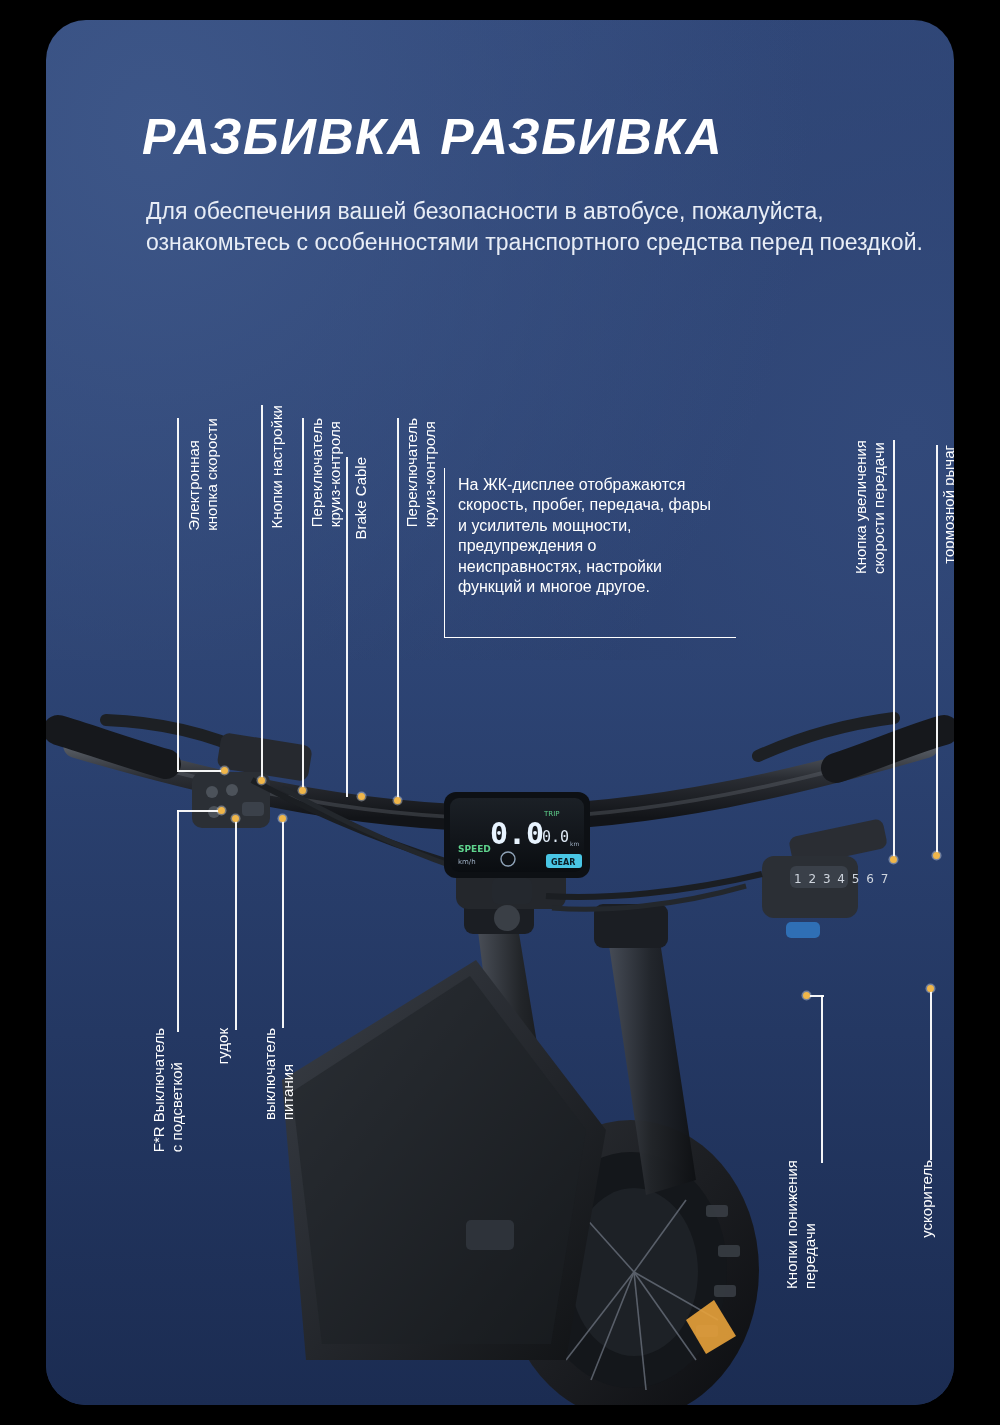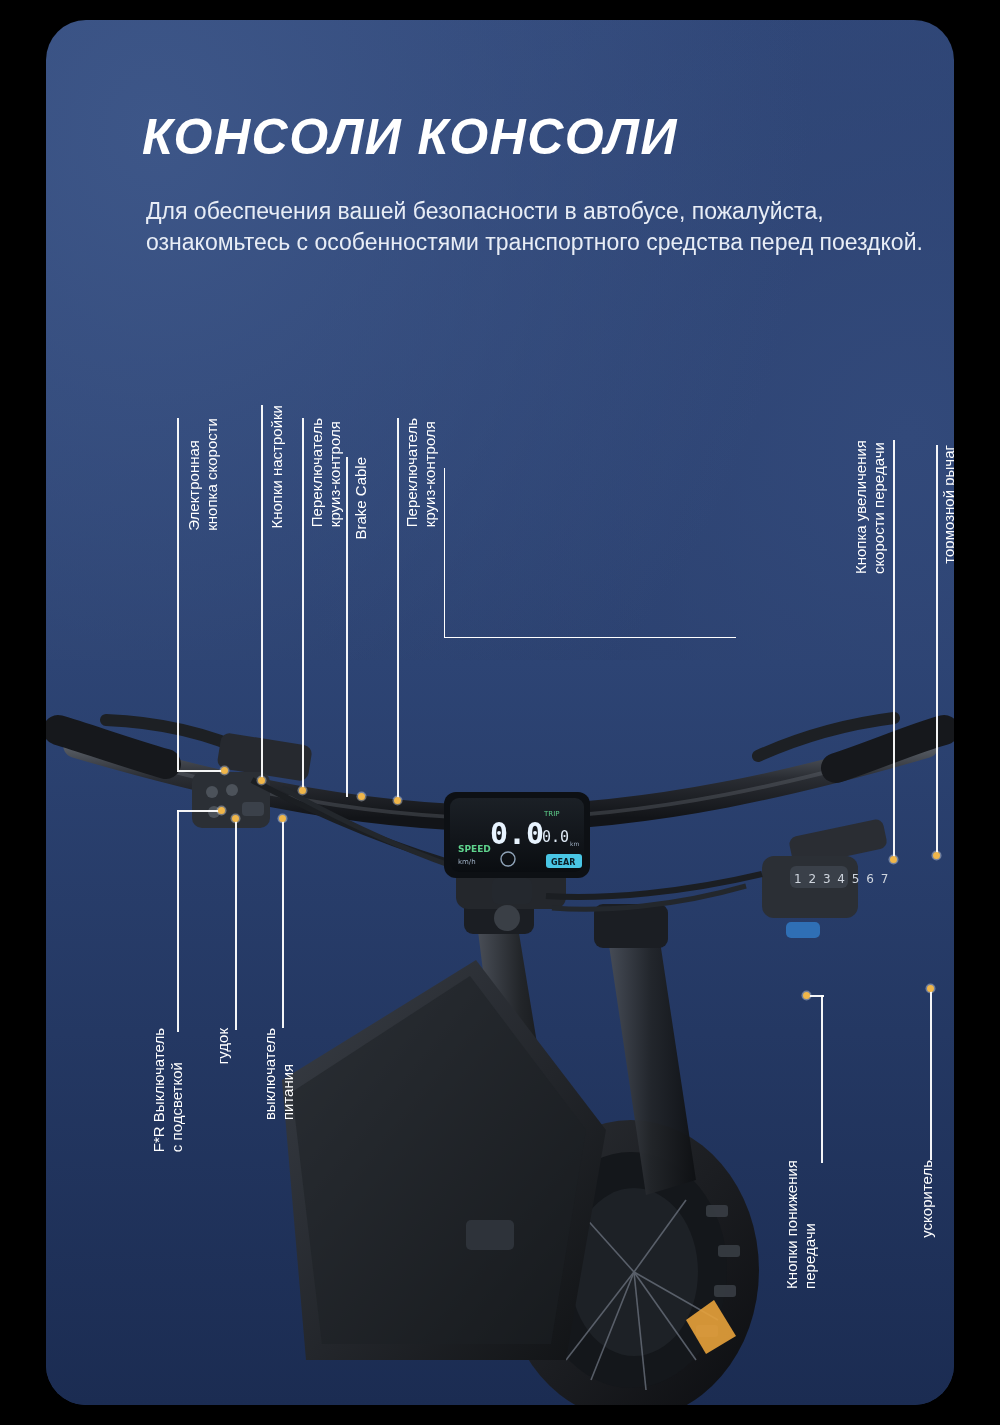--- a/index.html
+++ b/index.html
@@ -126,24 +126,25 @@
     border-bottom: 1.6px solid #ffffff;
     box-sizing: border-box;
   }
 </style>
 </head>
 <body>
 
 <div id="page">
   <div id="card">
 
-    <div id="title">КОНСОЛИ КОНСОЛИ</div>
+    <div id="title">РАЗБИВКА РАЗБИВКА</div>
     <div id="subtitle">Для обеспечения вашей безопасности в автобусе, пожалуйста, ознакомьтесь с особенностями транспортного средства перед поездкой.</div>
 
     <div id="lcdNoteBox"></div>
+    <div id="lcdNote">На ЖК-дисплее отображаются скорость, пробег, передача, фары и усилитель мощности, предупреждения о неисправностях, настройки функций и многое другое.</div>
 
     <div id="photo">
       <svg class="bikeSvg" width="908" height="745" viewBox="0 0 908 745" xmlns="http://www.w3.org/2000/svg">
         <defs>
           <linearGradient id="bgGrad" x1="0" y1="0" x2="0" y2="1">
             <stop offset="0%" stop-color="#2d4474"></stop>
             <stop offset="100%" stop-color="#1b2c52"></stop>
           </linearGradient>
           <linearGradient id="barGrad" x1="0" y1="0" x2="0" y2="1">
             <stop offset="0%" stop-color="#5b6068"></stop>

